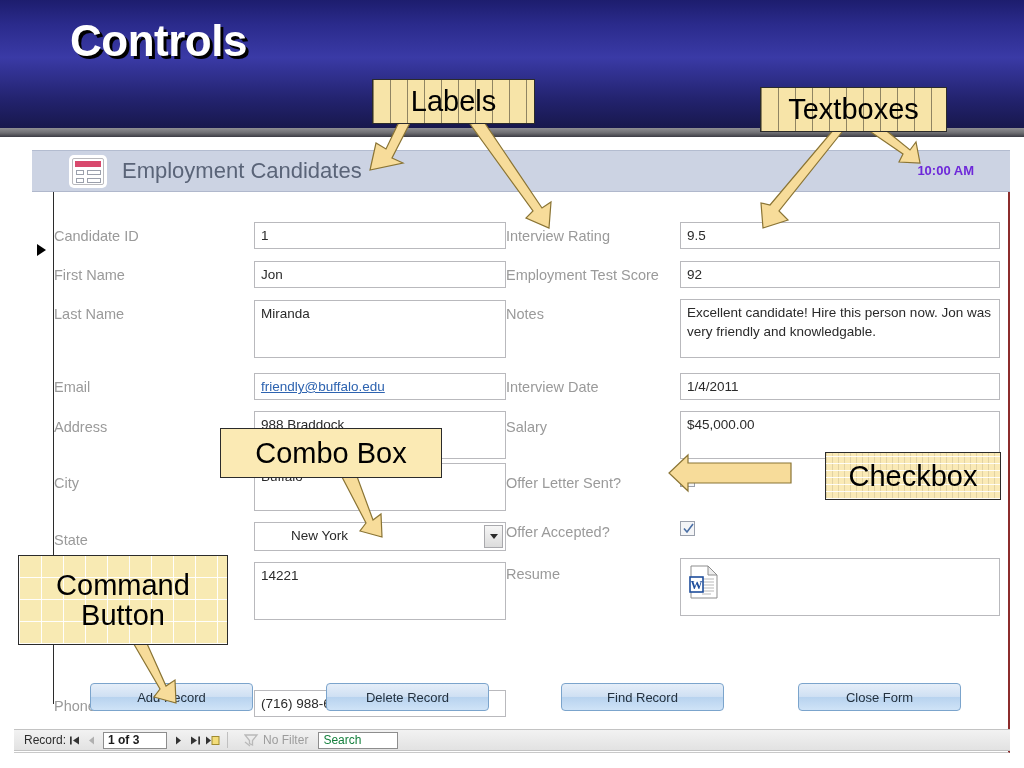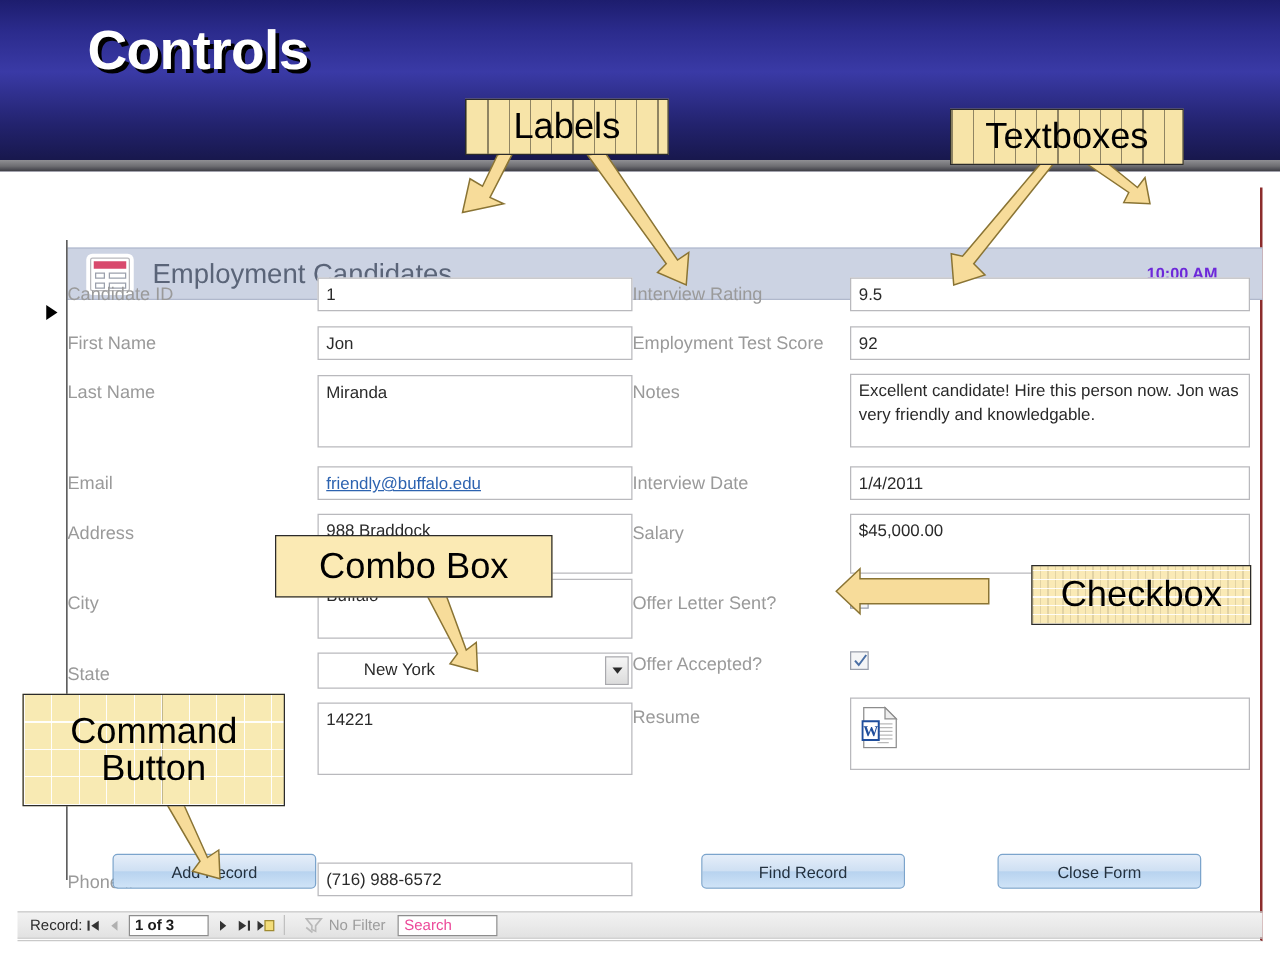--- a/index.html
+++ b/index.html
@@ -33,21 +33,21 @@
     position: absolute; left: 14px; top: 150px; width: 996px; height: 603px;
     background: #ffffff;
     border-right: 2px solid #8c2c2c;
     border-bottom: 1px solid #c9c9c9;
   }
   .form-bar {
     position: absolute; left: 18px; top: 0px; width: 978px; height: 42px;
     background: #ccd3e3;
     border-top: 1px solid #b3bcd0;
     border-bottom: 1px solid #b0b8cc;
-    display: flex; align-items: center; margin-top: 48px;
+    display: flex; align-items: center;
   }
   .form-icon {
     position: relative; width: 32px; height: 27px; margin-left: 40px;
     background: #ffffff; border: 1px solid #b9b9bd; border-radius: 2px;
     box-shadow: 0 0 0 3px #ffffff;
   }
   .form-icon .ic-top { position: absolute; left: 2px; top: 2px; width: 26px; height: 6px; background: #d8496d; }
   .form-icon .ic-l1 { position: absolute; left: 3px; top: 11px; width: 8px; height: 5px; border: 1px solid #9ba0ac; }
   .form-icon .ic-l2 { position: absolute; left: 3px; top: 19px; width: 8px; height: 5px; border: 1px solid #9ba0ac; }
   .form-icon .ic-r1 { position: absolute; left: 14px; top: 11px; width: 14px; height: 5px; border: 1px solid #9ba0ac; }
@@ -126,21 +126,21 @@
   .navbtn { width: 17px; height: 18px; display:flex;align-items:center;justify-content:center; color:#333; }
   .navbtn.dim { color:#b0b0b0; }
   .recbox {
     width: 64px; height: 17px; border: 1px solid #8d8d8d; background: #fff;
     font-size: 12px; font-weight: bold; color: #1b1b1b; padding-left: 4px; display:flex;align-items:center;
     margin: 0 3px;
   }
   .nofilter { display:flex;align-items:center;gap:4px;margin-left:10px;color:#9c9c9c;font-size:12px; }
   .searchbox {
     width: 80px; height: 17px; border: 1px solid #8d8d8d; background: #fff;
-    font-size: 12px; color: #ec4899; padding-left: 4px; display:flex;align-items:center; margin-left: 10px;
+    font-size: 12px; color: #15803d; padding-left: 4px; display:flex;align-items:center; margin-left: 10px;
   }
   .nsep { width:1px; height:16px; background:#c0c0c0; margin: 0 6px; }
 
   
   .callout {
     position: absolute; border: 1px solid #2b2b2b;
     color: #000; text-align: center; display: flex; align-items: center; justify-content: center;
     line-height: 1.05;
   }
   .tex-stripe {
@@ -273,20 +273,21 @@
                 <line x1="13" y1="29" x2="22" y2="29"></line>
             </g>
             <rect x="1" y="12" width="13" height="15" fill="#ffffff" stroke="#1f4e9c" stroke-width="1.6"></rect>
             <text x="7.5" y="24" font-size="12" font-weight="bold" fill="#1f4e9c" text-anchor="middle" font-family="Liberation Serif, serif">W</text>
           </svg>
         </div>
       </div>
     </div>
 
     <div class="btn" style="left:76px;  top:533px; width:163px">Add Record</div>
+    <div class="btn" style="left:312px; top:533px; width:163px">Delete Record</div>
     <div class="btn" style="left:547px; top:533px; width:163px">Find Record</div>
     <div class="btn" style="left:784px; top:533px; width:163px">Close Form</div>
   </div>
 
   <div class="navbar">
     <span class="nlabel">Record:</span>
     <span class="navbtn">
       <svg width="11" height="11" viewBox="0 0 11 11">
           <rect x="1" y="1.5" width="1.7" height="8" fill="#333"></rect>
           <path d="M10 1.5 L10 9.5 L4 5.5 Z" fill="#333"></path>

